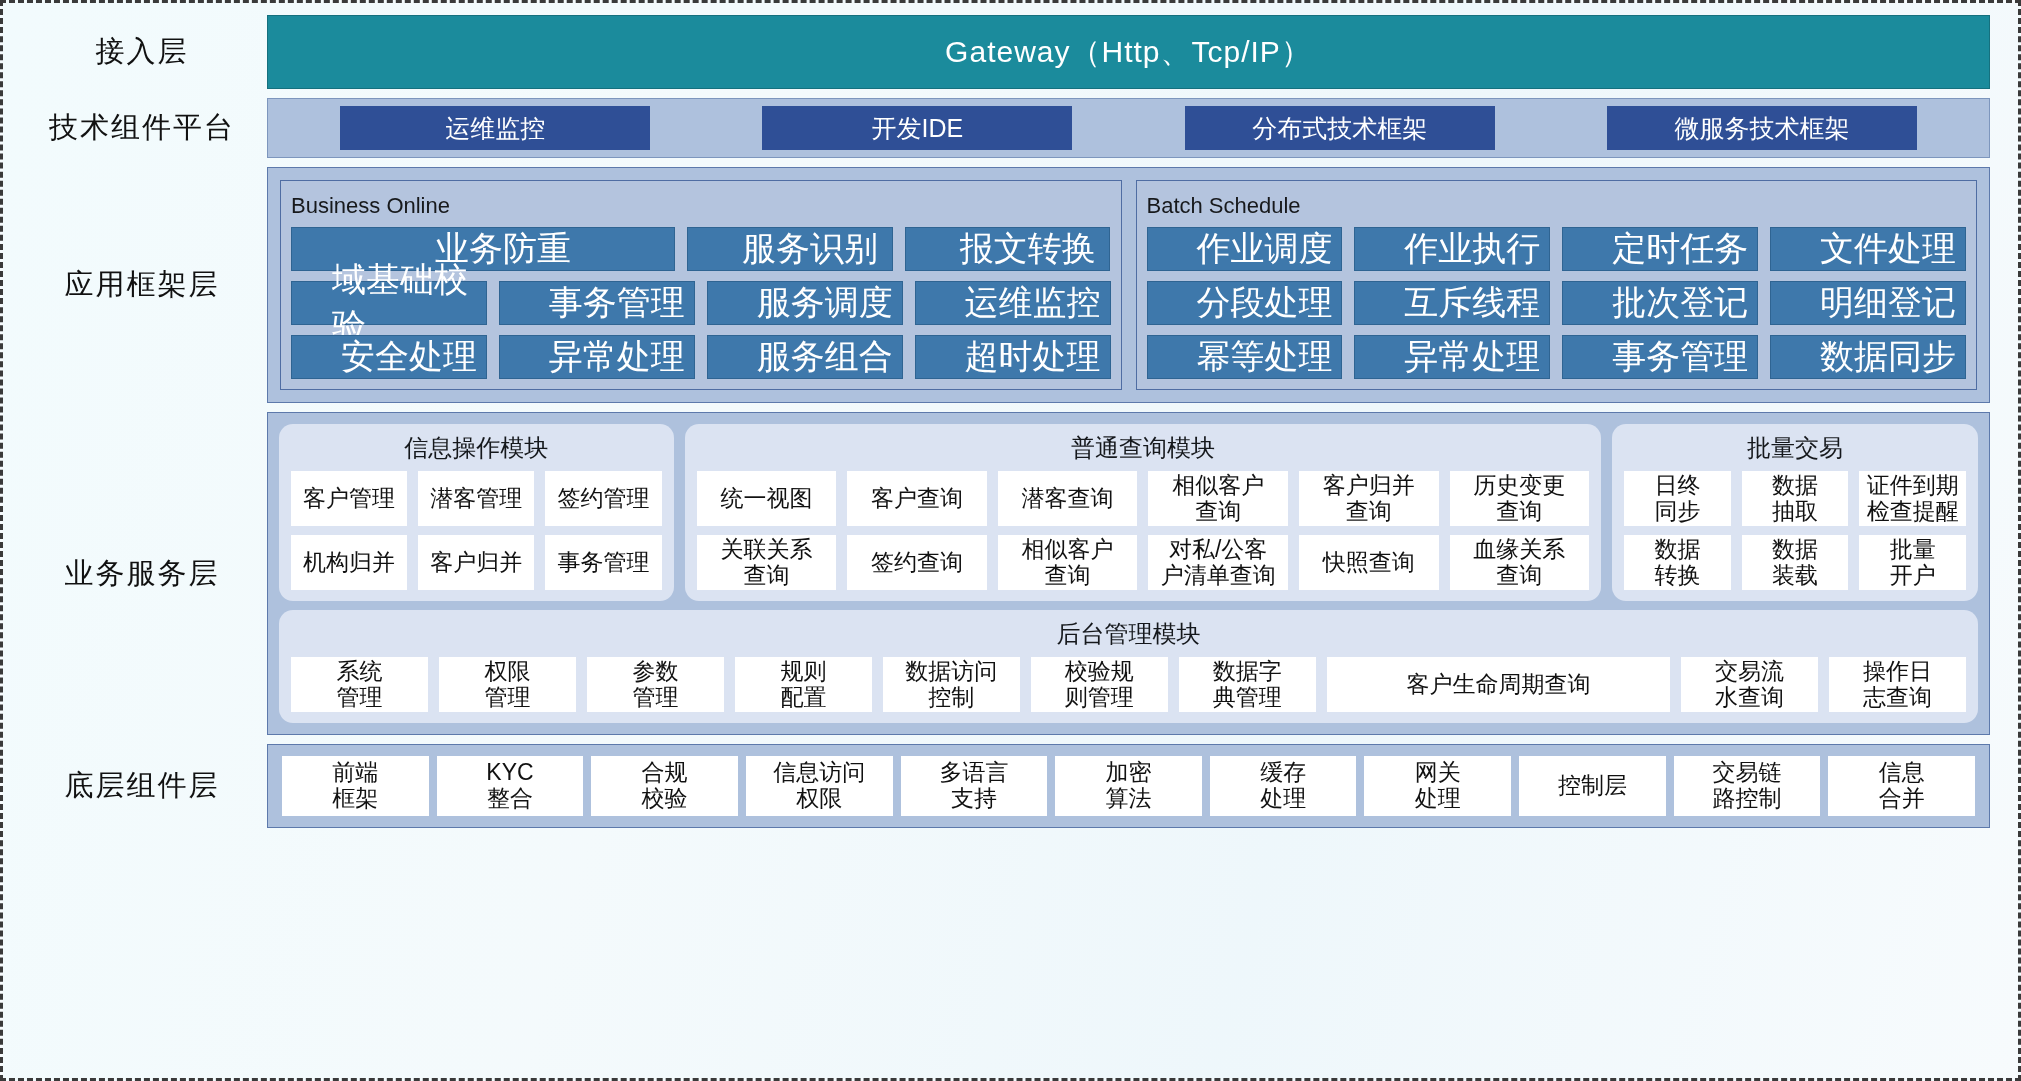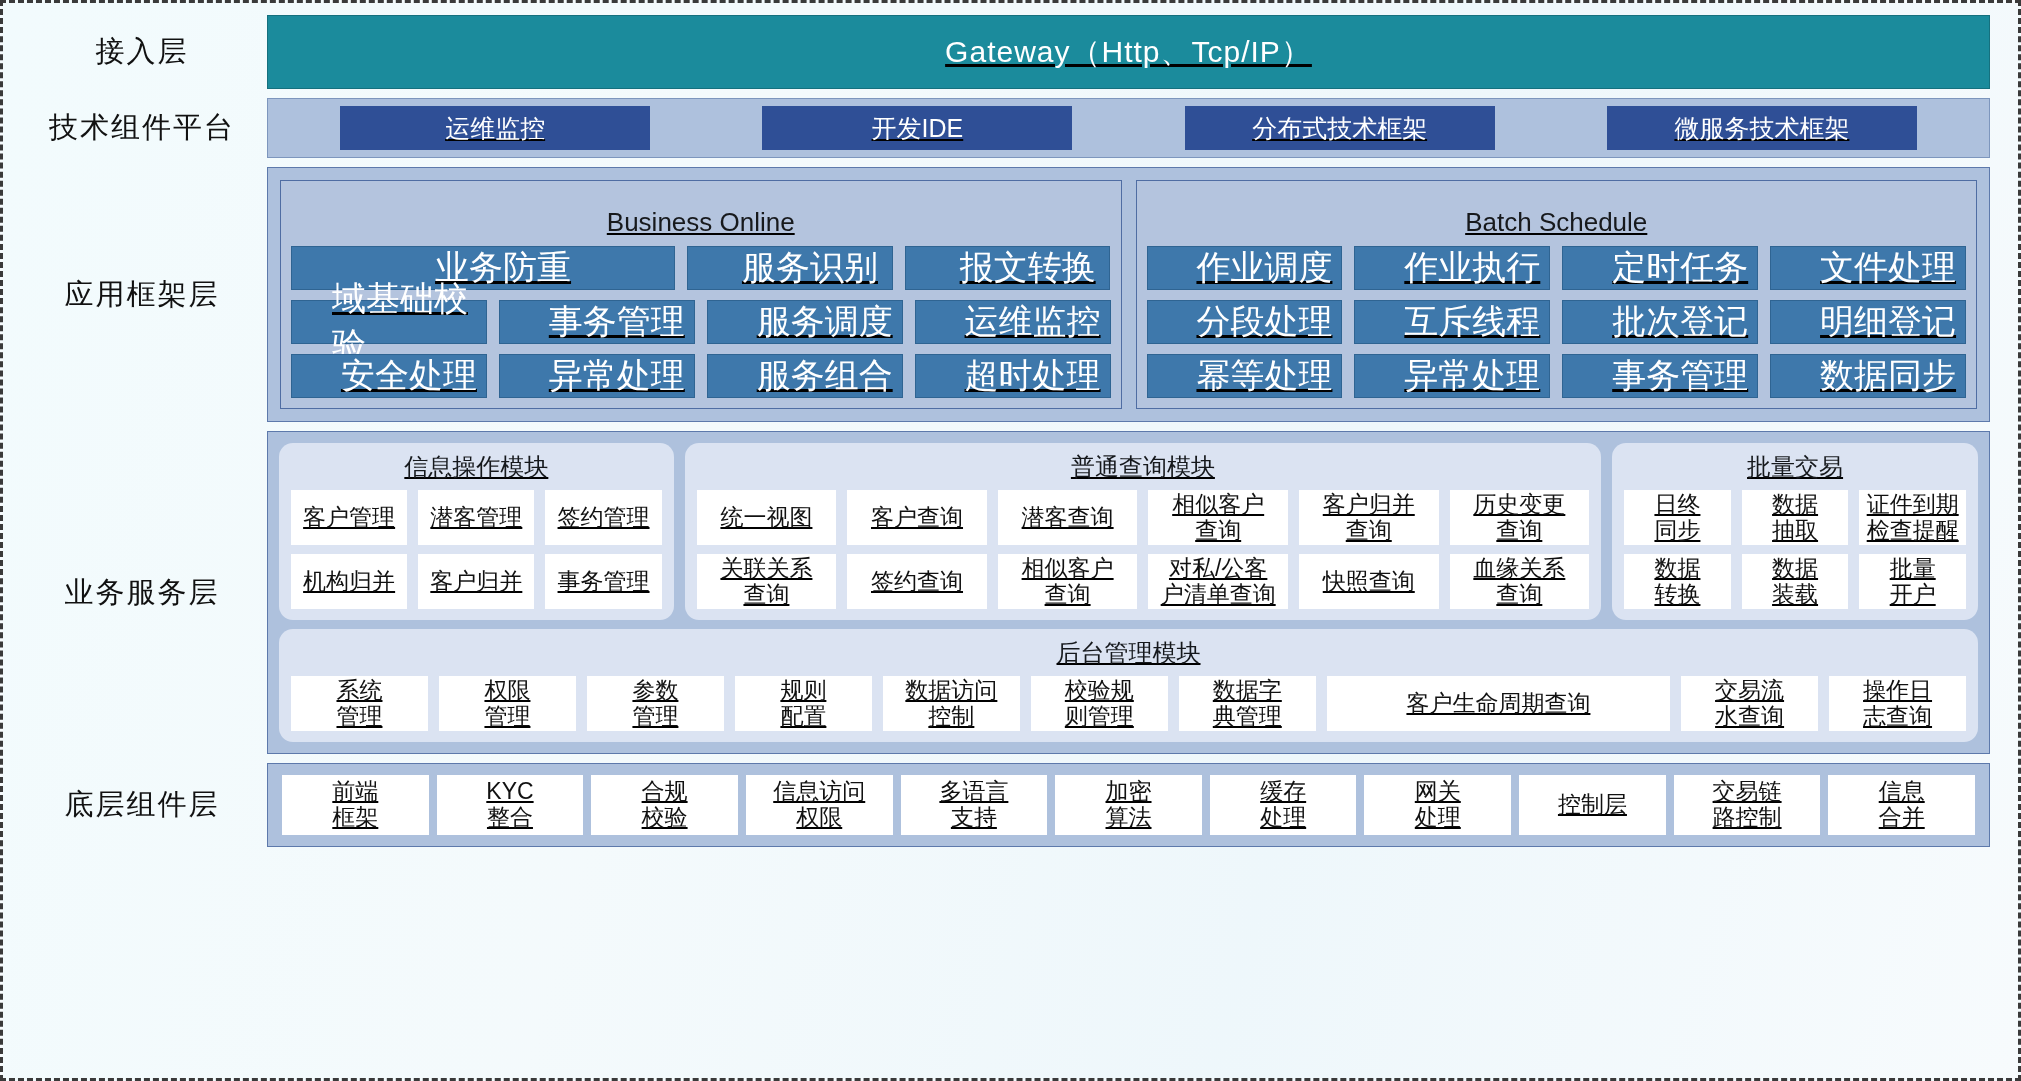--- a/index.html
+++ b/index.html
@@ -17,21 +17,21 @@
     position:absolute;left:0;top:0;right:0;bottom:0;
     display:flex;flex-direction:column;
     padding:12px 28px 10px 14px;box-sizing:border-box;
   }
   .row{display:flex;align-items:stretch;width:100%;}
   .row + .row{margin-top:9px;}
   .rlabel{
     flex:0 0 250px;display:flex;align-items:center;justify-content:center;
     font-size:29px;color:#111;letter-spacing:2px;
   }
-  .rbody{flex:1 1 auto;display:flex;text-decoration:underline;}
+  .rbody{flex:1 1 auto;display:flex;}
 
   
   .tealbar{
     flex:1;background:#1b8b9c;border:1px solid #15707e;
     display:flex;align-items:center;justify-content:center;
     color:#ffffff;font-size:30px;letter-spacing:1px;
   }
   .gateway{height:72px;}
   .libra{height:62px;}
 
@@ -49,21 +49,21 @@
   
   .appwrap{
     flex:1;background:#aec1dd;border:1px solid #5d79ab;
     display:flex;gap:14px;padding:12px;box-sizing:border-box;
   }
   .panel{
     background:#b4c4de;border:1px solid #4f6da3;
     display:flex;flex-direction:column;padding:8px 10px 10px;box-sizing:border-box;
   }
   .panel-title{
-    text-align:center;font-size:26px;color:#17191c;margin:18px 0 8px;
+    text-align:left;font-size:22px;color:#17191c;margin:4px 0 8px;
   }
   .gridrow{display:flex;gap:12px;margin-bottom:10px;}
   .gridrow:last-child{margin-bottom:0;}
   .cellblue{
     background:#3e78ab;border:1px solid #2f6492;color:#ffffff;
     font-size:34px;height:42px;display:flex;align-items:center;justify-content:center;
     flex:1;
     padding-left:40px;
   }
   .w2{flex:2.09;}

